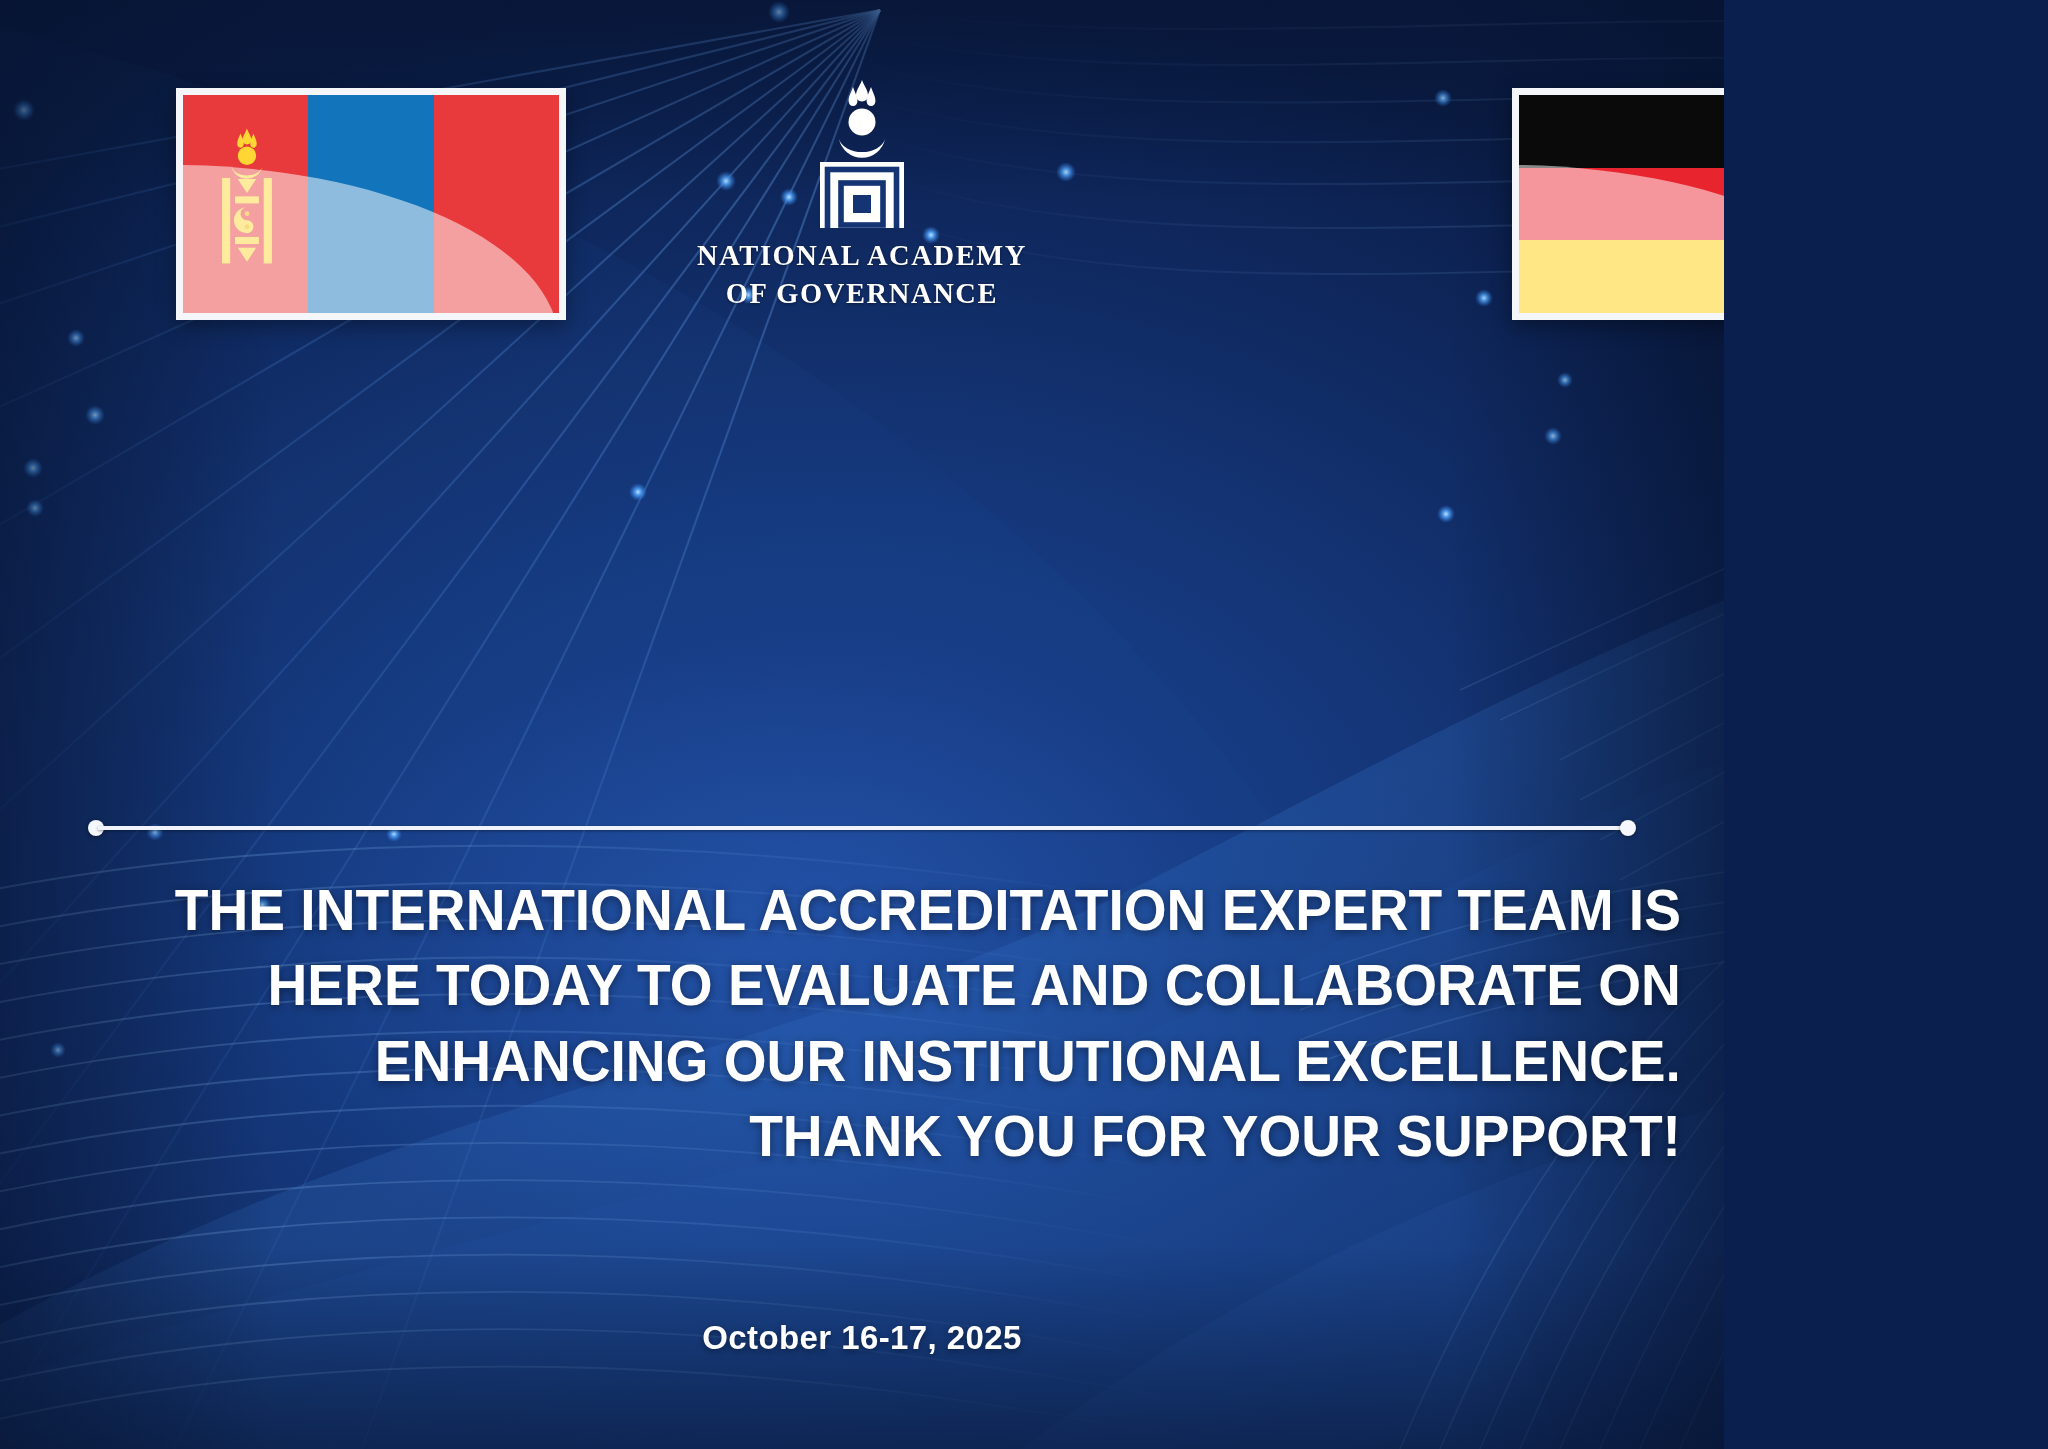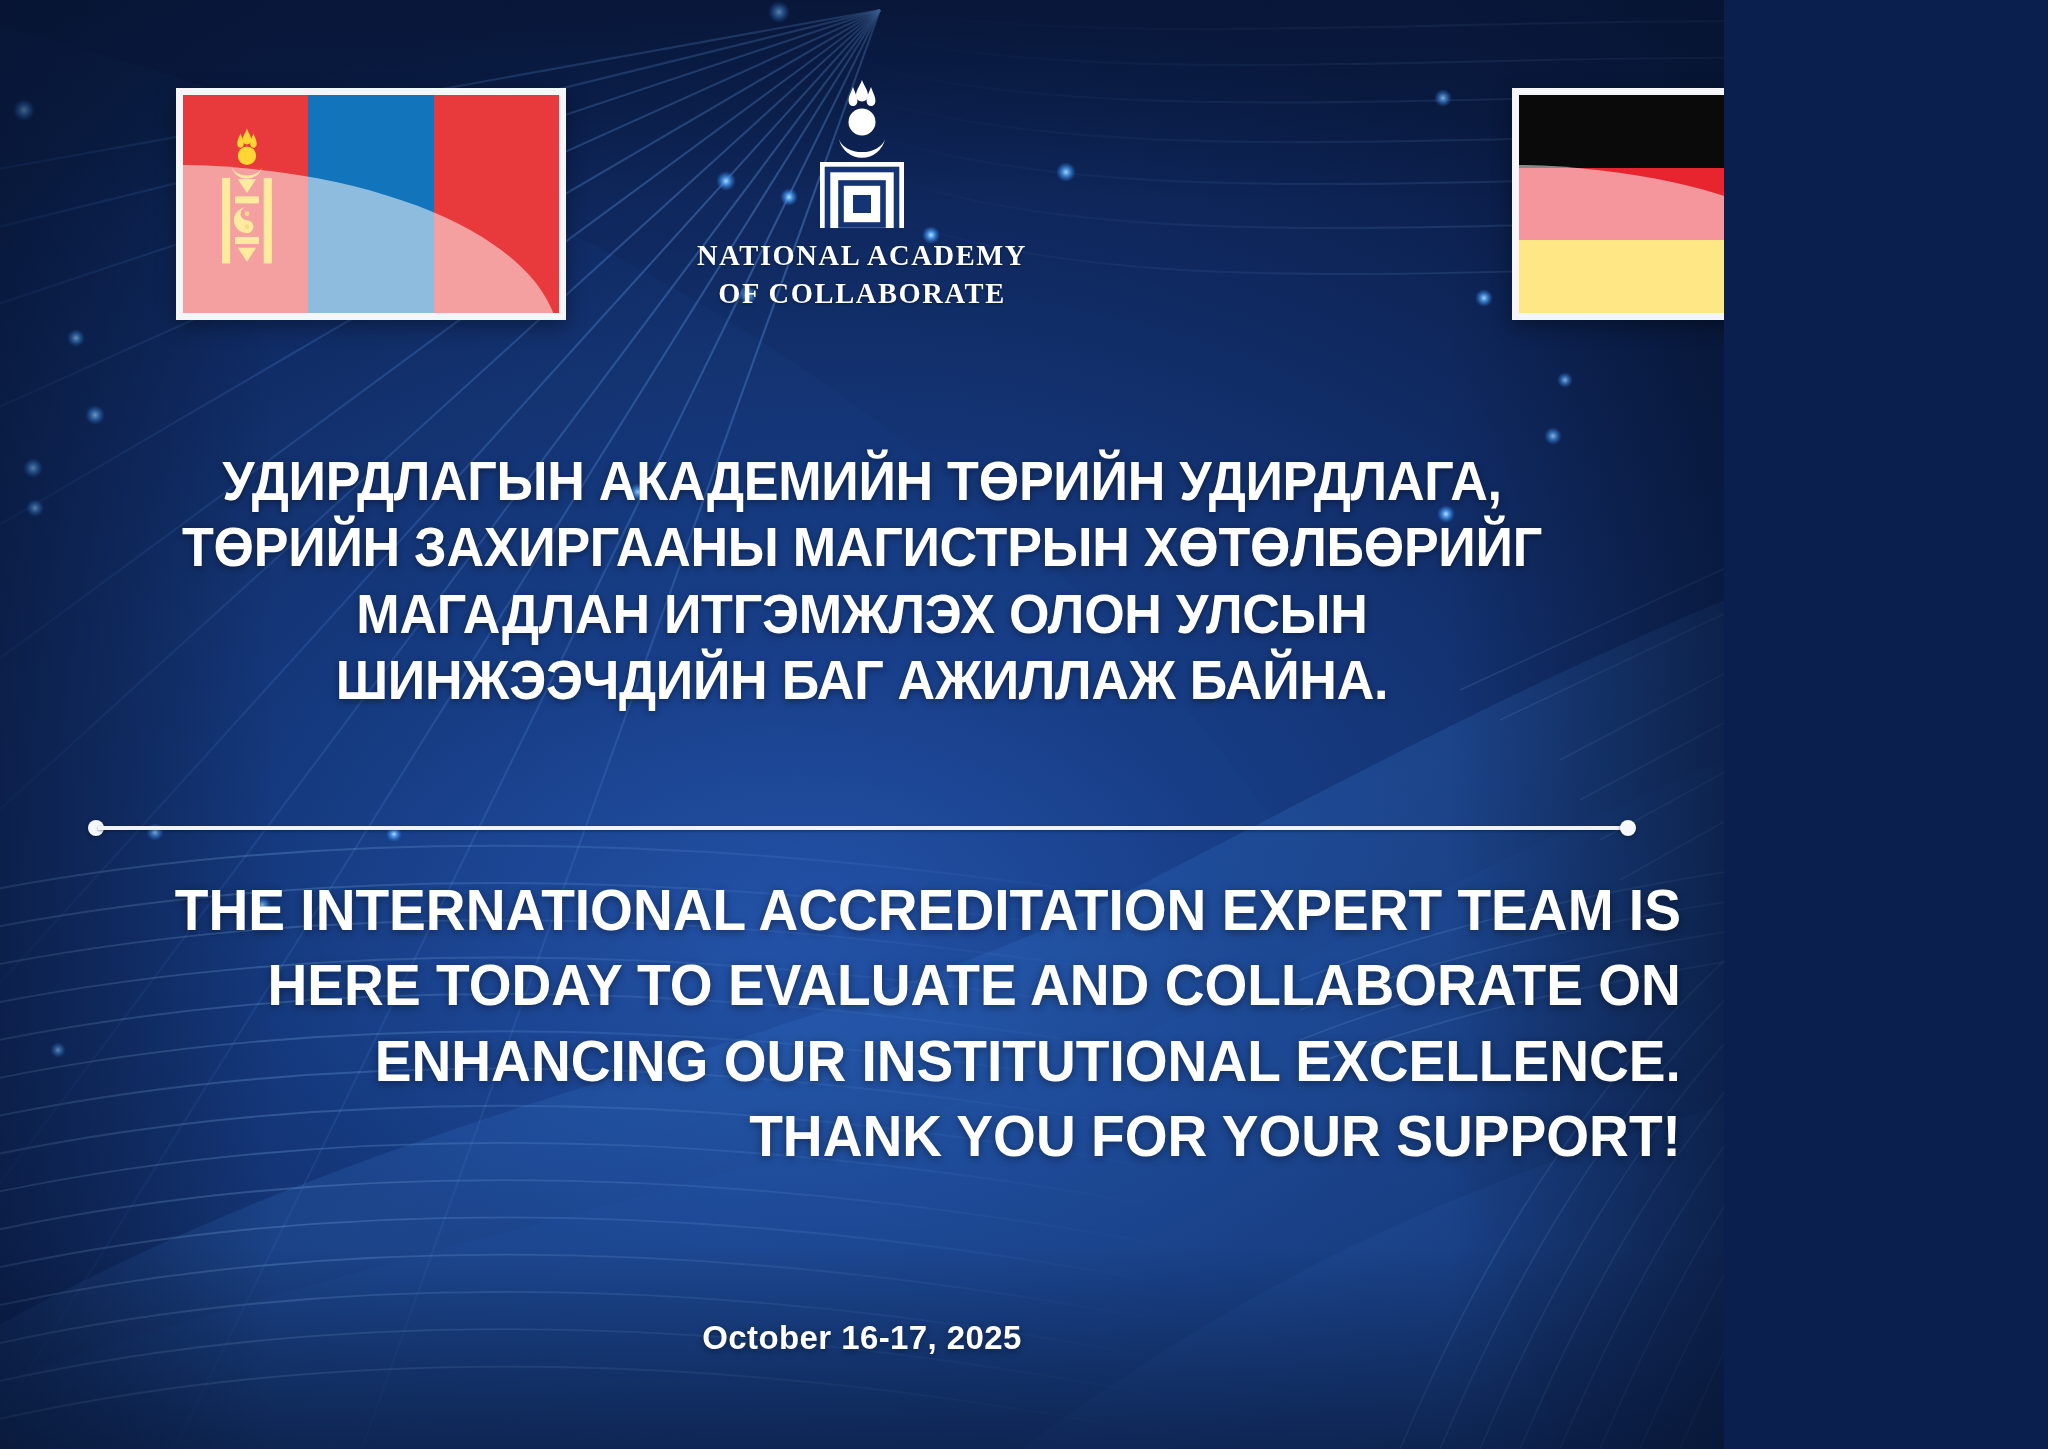--- a/index.html
+++ b/index.html
@@ -356,41 +356,35 @@
         <path d="M10 84 h84 v66 h-84 Z"></path>
       </g>
       <g fill="none" stroke="#143474" stroke-width="5.6">
         <rect x="17.5" y="91.5" width="69" height="69"></rect>
         <rect x="31" y="105" width="42" height="42"></rect>
       </g>
       <rect x="43" y="117" width="18" height="18" fill="#143474"></rect>
     </svg>
     <div id="logo-text">
       <div class="logo-line">NATIONAL ACADEMY</div>
-      <div class="logo-line">OF COLLABORATE</div>
+      <div class="logo-line">OF GOVERNANCE</div>
     </div>
   </div>
 
   <div class="flag-frame" id="flag-de">
     <div class="flag-inner">
       <div class="de-bands">
         <i class="de-black"></i>
         <i class="de-red"></i>
         <i class="de-gold"></i>
       </div>
       <div class="flag-gloss"></div>
     </div>
   </div>
 
-  <div id="headline-mn">
-    <div class="hl">УДИРДЛАГЫН АКАДЕМИЙН ТӨРИЙН УДИРДЛАГА,</div>
-    <div class="hl">ТӨРИЙН ЗАХИРГААНЫ МАГИСТРЫН ХӨТӨЛБӨРИЙГ</div>
-    <div class="hl">МАГАДЛАН ИТГЭМЖЛЭХ ОЛОН УЛСЫН</div>
-    <div class="hl">ШИНЖЭЭЧДИЙН БАГ АЖИЛЛАЖ БАЙНА.</div>
-  </div>
 
   <div id="divider">
     <span class="cap left"></span>
     <span class="rule"></span>
     <span class="cap right"></span>
   </div>
 
   <div id="headline-en">
     <div class="hl">THE INTERNATIONAL ACCREDITATION EXPERT TEAM IS</div>
     <div class="hl">HERE TODAY TO EVALUATE AND COLLABORATE ON</div>

